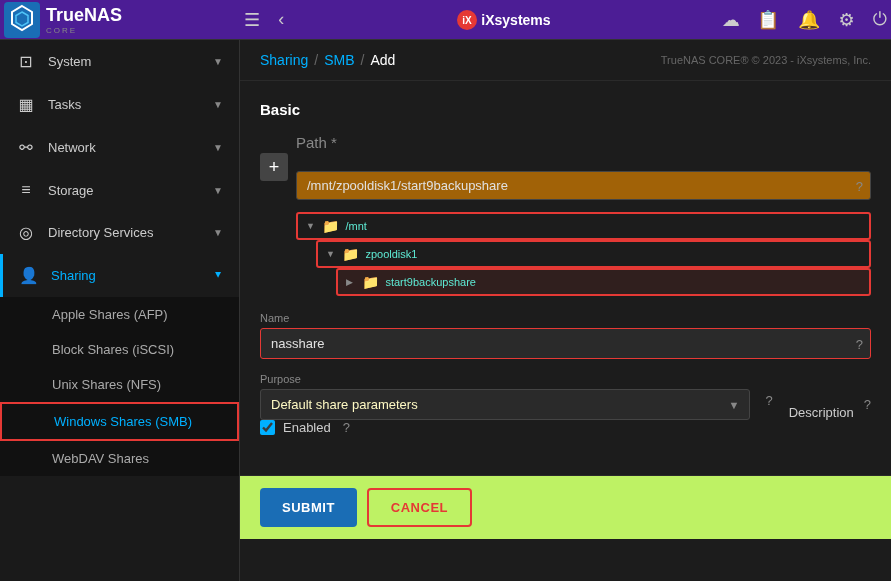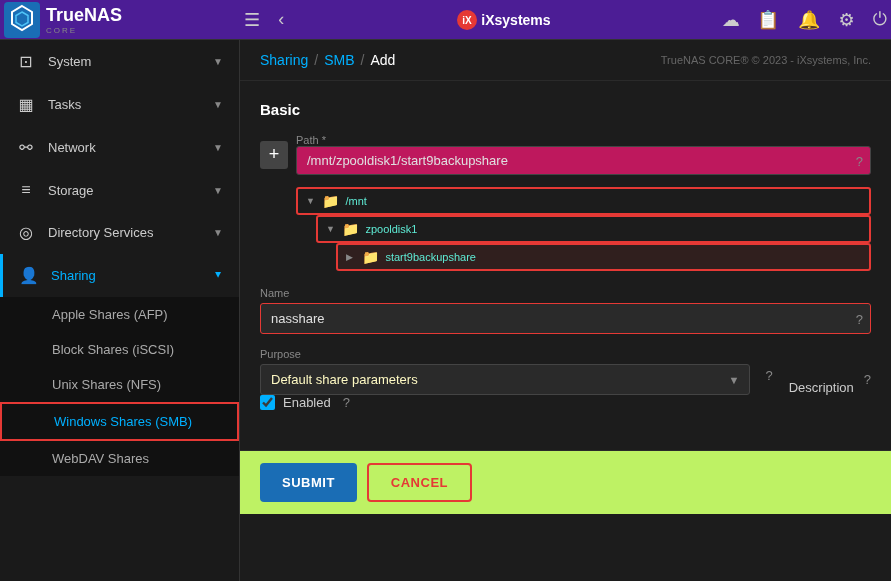--- a/index.html
+++ b/index.html
@@ -37,23 +37,23 @@
     .breadcrumb-current { color: #fff; }
     .copyright { font-size: 11px; color: #666; }
 
     
     .form-area { padding: 20px; }
     .section-title { font-size: 15px; color: #fff; font-weight: 600; margin-bottom: 16px; }
 
     
     .path-row { display: flex; align-items: center; gap: 8px; margin-bottom: 12px; }
     .add-btn { background: #444; border: none; color: #fff; width: 28px; height: 28px; border-radius: 3px; cursor: pointer; font-size: 18px; display: flex; align-items: center; justify-content: center; flex-shrink: 0; }
-    .path-label { font-size: 11px; color: #888; margin-bottom: 0; }
+    .path-label { font-size: 15px; color: #888; margin-bottom: 20px; }
     .path-input-wrap { flex: 1; position: relative; }
-    .path-input { width: 100%; background: #be185d; border: 1px solid #444; color: #e0e0e0; padding: 6px 30px 6px 10px; border-radius: 3px; font-size: 13px; }
+    .path-input { width: 100%; background: #a16207; border: 1px solid #444; color: #e0e0e0; padding: 6px 30px 6px 10px; border-radius: 3px; font-size: 13px; }
     .help-icon { position: absolute; right: 8px; top: 50%; transform: translateY(-50%); color: #888; cursor: pointer; font-size: 13px; }
 
     
     .file-tree { margin: 8px 0 16px 36px; }
     .tree-item { display: flex; align-items: center; gap: 6px; padding: 4px 8px; cursor: pointer; border-radius: 3px; }
     .tree-item.highlighted { border: 2px solid #e53935; background: rgba(229,57,53,0.1); }
     .tree-toggle { font-size: 9px; color: #888; width: 10px; }
     .tree-folder { color: #f5a623; font-size: 14px; }
     .tree-label { font-size: 11px; color: #5eead4; }
     .tree-children { margin-left: 20px; }

